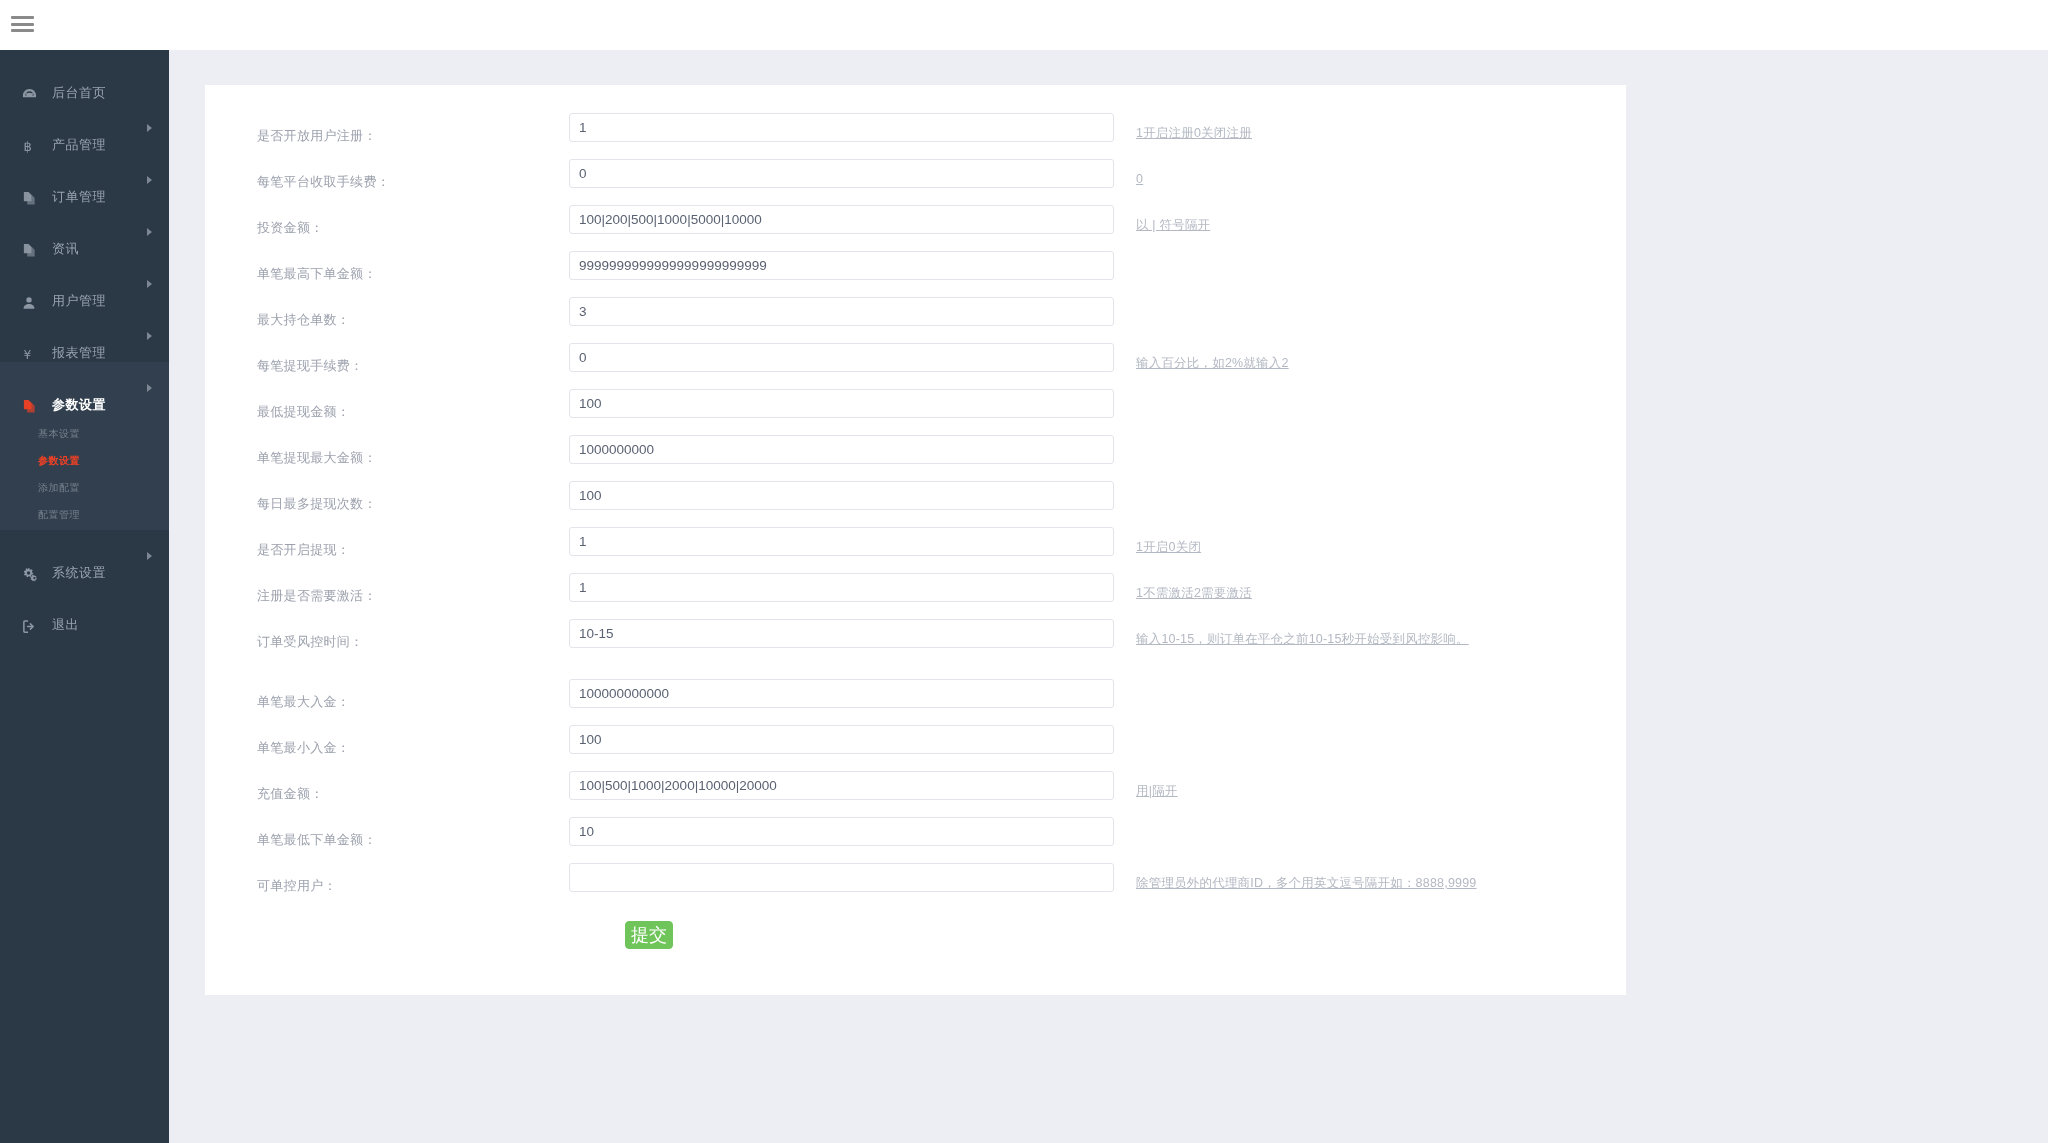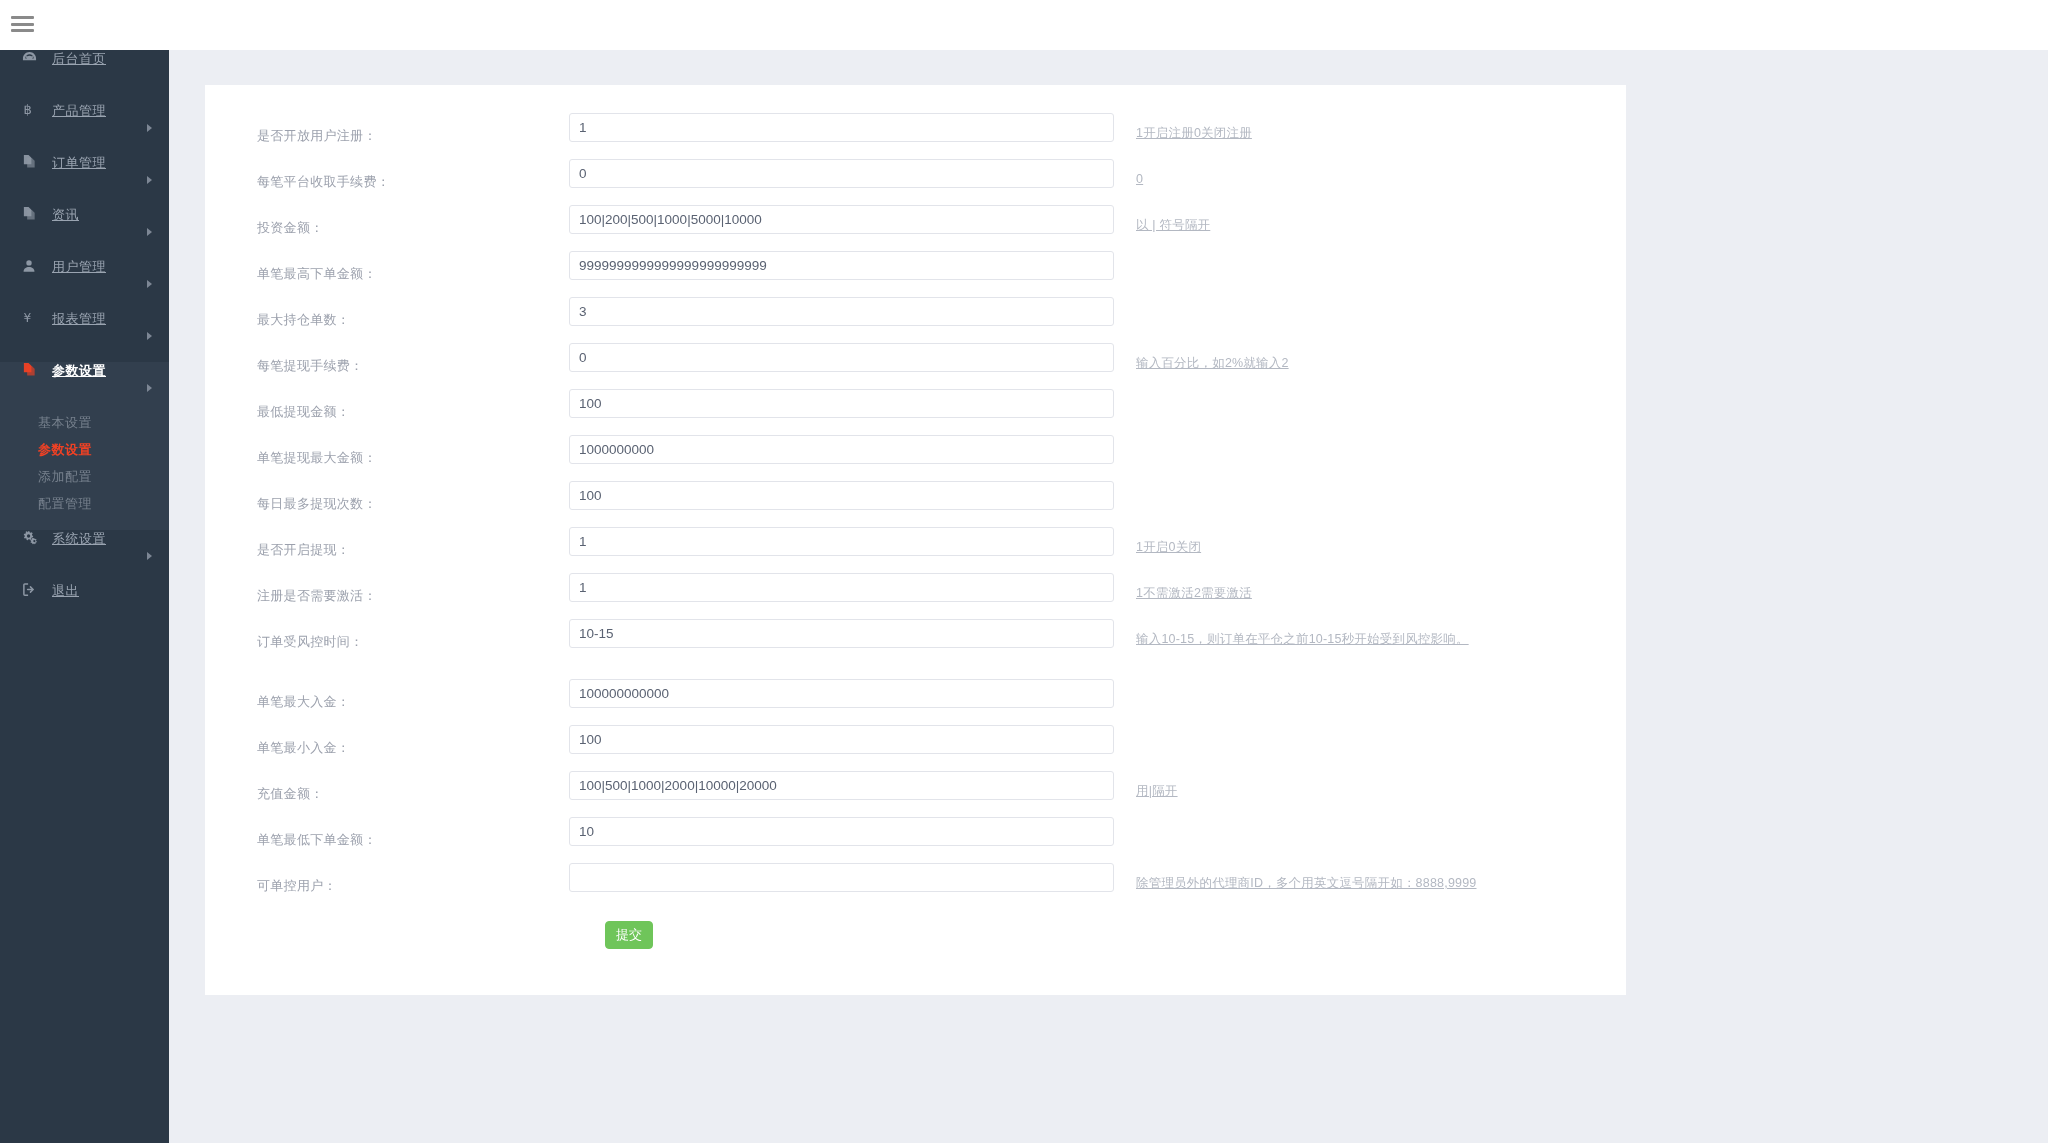--- a/index.html
+++ b/index.html
@@ -33,27 +33,26 @@
   
   .sidebar {
     position: absolute; left: 0; top: 50px;
     width: 169px; height: 1093px;
     background: #2b3846;
     overflow: hidden;
   }
   .nav-item {
     position: relative;
     height: 52px;
-    display: flex; align-items: flex-start;
+    display: flex; align-items: flex-end;
     padding-left: 22px;
     cursor: pointer;
     color: #9aa4b1;
     font-size: 13px;
     letter-spacing: 0.5px;
-    text-decoration: underline;
   }
   .nav-item .nav-ico {
     width: 20px; margin-right: 10px;
     display: inline-flex; align-items: center; justify-content: flex-start;
     color: #8d97a4;
     font-size: 14px;
   }
   .nav-item .nav-ico svg { display:block; }
   .nav-item .caret {
     position: absolute; right: 17px; top: 50%;
@@ -62,23 +61,23 @@
     border-left: 5px solid #7d8795;
     border-top: 4px solid transparent;
     border-bottom: 4px solid transparent;
   }
   .nav-group.open { background: #323f4e; }
   .nav-group.open > .nav-item { color: #ffffff; font-weight: bold; }
   .nav-group.open > .nav-item .nav-ico { color: #f04124; }
   .sub-list { padding: 0 0 8px 0; }
   .sub-item {
     height: 27px;
-    display: flex; align-items: flex-start;
+    display: flex; align-items: flex-end;
     padding-left: 38px;
-    font-size: 13px;
+    font-size: 10px;
     color: #76808d;
     cursor: pointer;
     letter-spacing: 0.5px;
   }
   .sub-item.active { color: #f04124; font-weight: bold; }
 
   
   .content {
     position: absolute; left: 169px; top: 50px;
     width: 1879px; height: 1093px;
@@ -134,27 +133,27 @@
     text-decoration: underline;
   }
   .spacer-row { height: 14px; }
 
   .submit-row {
     display: flex;
     padding: 12px 0 46px 0;
   }
   .submit-row .lead { width: 364px; }
   .btn-submit {
-    margin-left: 36px;
+    margin-left: 56px;
     width: 48px; height: 28px;
     background: #6fc55a;
     border: 1px solid #6fc55a;
     border-radius: 4px;
     color: #ffffff;
-    font-size: 13px;
+    font-size: 18px;
     cursor: pointer;
     font-family: "Liberation Sans", "DejaVu Sans", sans-serif;
     padding: 0;
     line-height: 26px;
   }
 </style>
 </head>
 <body>
 
 <div class="app">

